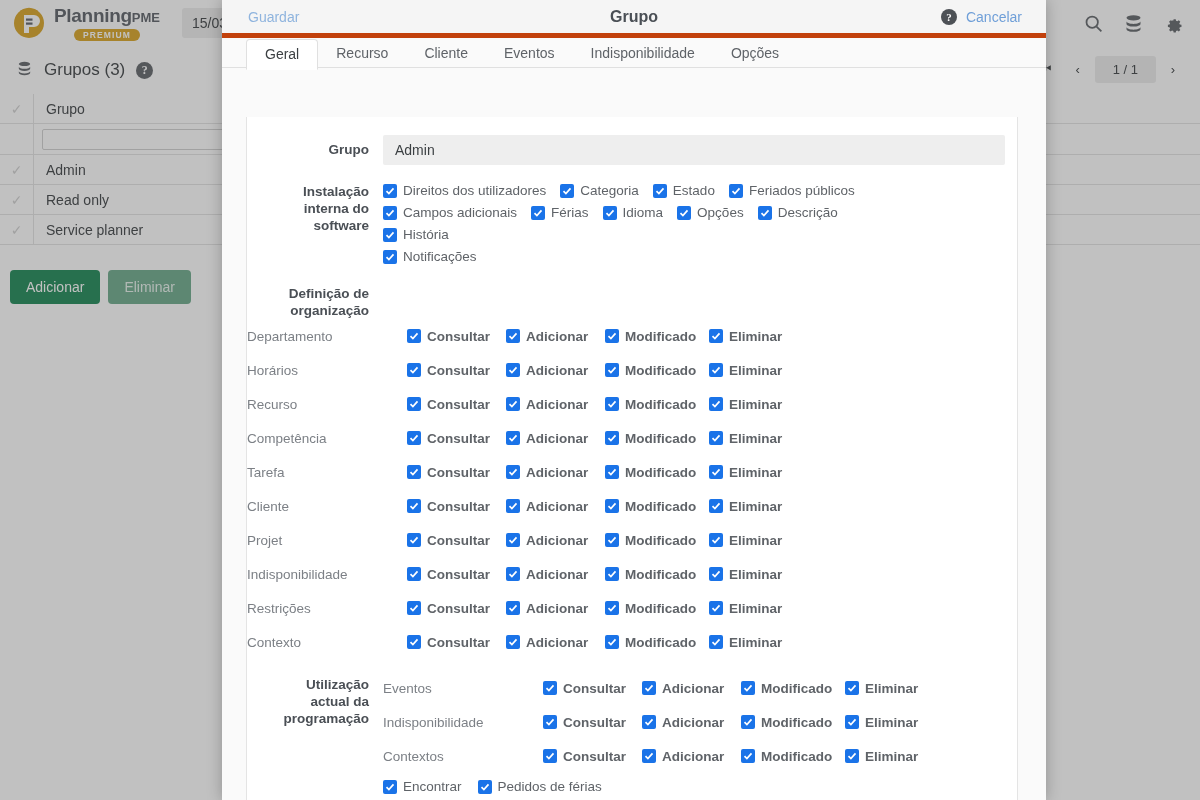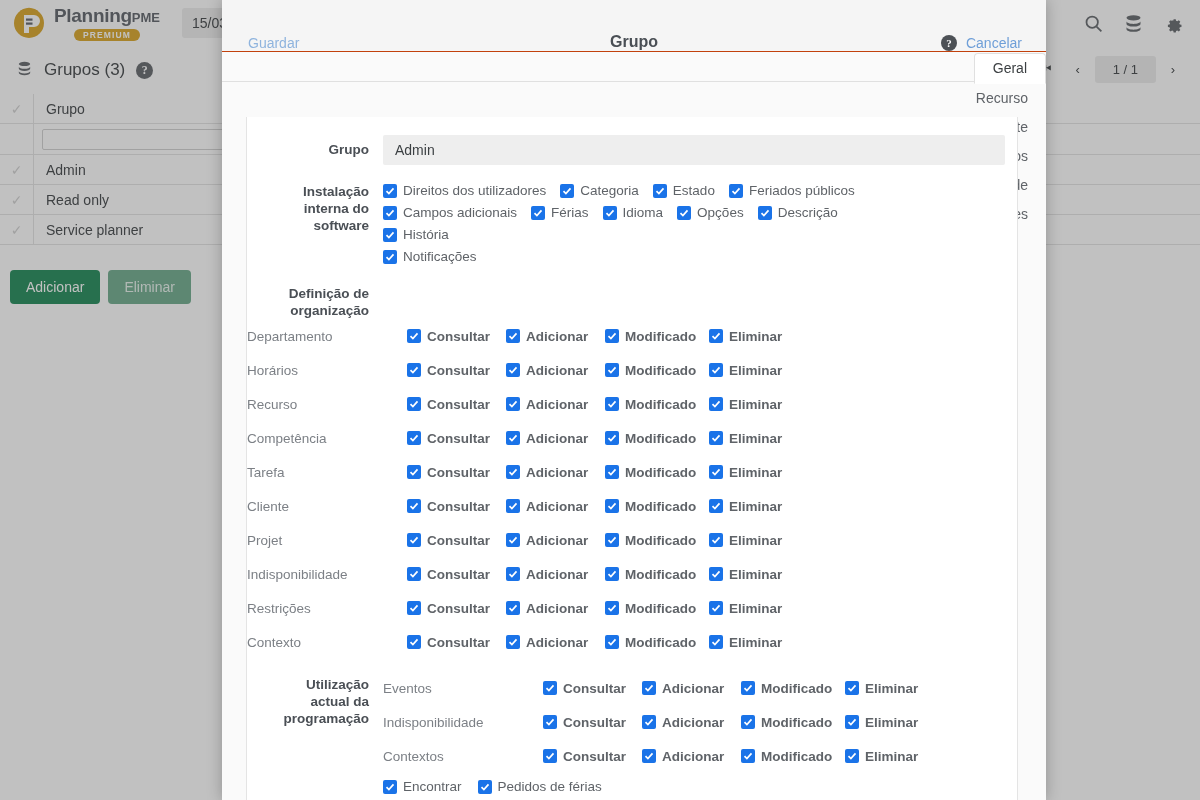--- a/index.html
+++ b/index.html
@@ -133,23 +133,23 @@
     position: absolute; inset: 0;
     background: rgba(66,66,66,0.33);
   }
   #modal {
     position: absolute; left: 222px; top: 0;
     width: 824px; height: 800px;
     background: #fafafa;
     box-shadow: 0 0 14px rgba(0,0,0,0.25);
   }
   .modal-topbar {
-    height: 52px; background: #f5f5f5;
-    border-bottom: 1px solid #c2410c;
-    display: flex; align-items: flex-end;
+    height: 38px; background: #f5f5f5;
+    border-bottom: 5px solid #c2410c;
+    display: flex; align-items: center;
     position: relative;
   }
   .modal-save {
     position: absolute; left: 26px;
     font-size: 14px; color: #8fb4de;
   }
   .modal-title {
     width: 100%; text-align: center;
     font-size: 16px; color: #4a4f55; font-weight: bold;
   }
@@ -164,25 +164,24 @@
     font-family: "Liberation Serif", serif;
   }
   .modal-cancel { font-size: 14px; color: #6f9fd8; }
 
   .breadcrumb {
     padding: 12px 0 6px 24px;
     font-size: 14px; font-style: italic; font-weight: bold;
     color: #7fc6a0;
   }
   .tabs {
-    display: flex; align-items: flex-end;
+    display: flex; align-items: flex-start;
     padding-left: 24px;
     border-bottom: 1px solid #e0e0e0;
     height: 30px;
-    flex-direction: column;
   }
   .tab {
     font-size: 14px; color: #5f6368;
     padding: 6px 18px 7px 18px;
     position: relative; top: 1px;
   }
   .tab.active {
     background: #ffffff;
     border: 1px solid #e0e0e0;
     border-bottom: 1px solid #ffffff;

